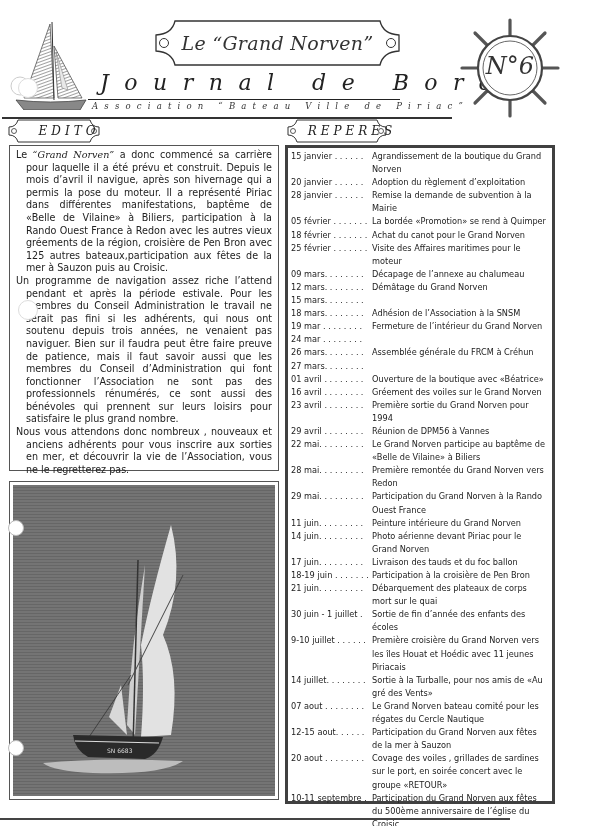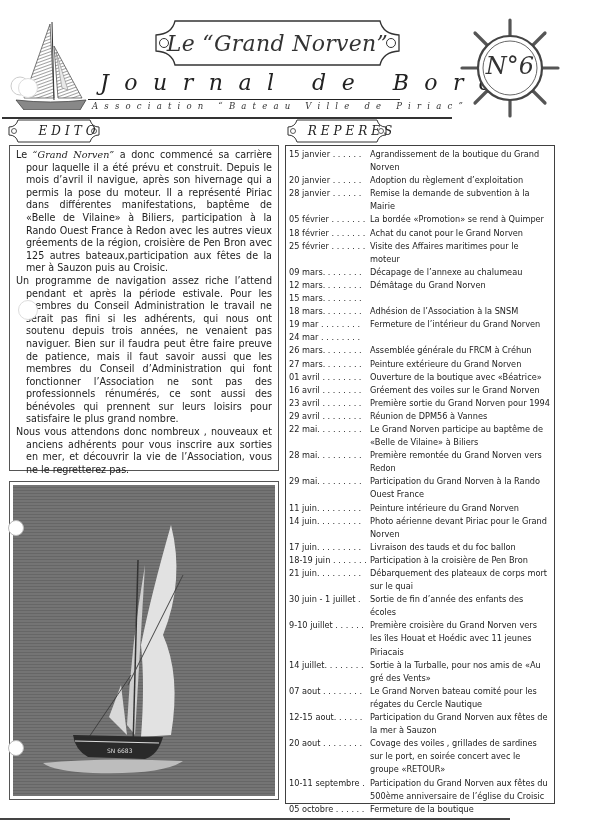--- a/index.html
+++ b/index.html
@@ -5,21 +5,21 @@
   * { box-sizing: border-box; margin: 0; padding: 0; }
   html, body { width: 600px; height: 826px; background: #ffffff; overflow: hidden; }
   body { position: relative; font-family: "DejaVu Sans", sans-serif; color: #1a1a1a; }
 
   
   .logo-boat { position: absolute; left: 10px; top: 18px; width: 82px; height: 92px; }
   .plaque { position: absolute; left: 155px; top: 20px; width: 245px; height: 46px; }
   .plaque-text {
     position: absolute; left: 155px; top: 20px; width: 245px; height: 46px;
     display: flex; align-items: center; justify-content: center;
-    font-family: "DejaVu Serif", serif; font-style: italic; font-size: 22px;
+    font-family: "DejaVu Serif", serif; font-style: italic; font-size: 19px;
     color: #333; letter-spacing: 0.3px;
   }
   .journal-title {
     position: absolute; left: 100px; top: 70px; width: 310px; height: 30px;
     font-family: "DejaVu Serif", serif; font-style: italic; font-size: 22px;
     letter-spacing: 15.5px; color: #222; white-space: nowrap;
   }
   .title-rule { position: absolute; left: 88px; top: 99px; width: 312px; height: 1px; background: #222; }
   .assoc-line {
     position: absolute; left: 92px; top: 101px; width: 340px; height: 14px;
@@ -62,21 +62,21 @@
   
   .photo-box {
     position: absolute; left: 9px; top: 481px; width: 270px; height: 319px;
     border: 1px solid #555; padding: 3px;
   }
   .photo { width: 100%; height: 100%; display: block; }
 
   
   .reperes-box {
     position: absolute; left: 285px; top: 145px; width: 270px; height: 659px;
-    border: 1px solid #404040; padding: 2px 0 0 3px;
+    border: 3px solid #404040; padding: 2px 0 0 3px;
     font-size: 8.2px; color: #222;
   }
   .rep-row { display: flex; line-height: 13.1px; }
   .rep-date { width: 81px; flex: none; white-space: nowrap; overflow: hidden; }
   .rep-desc { flex: 1; padding-right: 4px; }
 
   .bottom-rule { position: absolute; left: 0; top: 818px; width: 510px; height: 2px; background: #444; }
 
   
   .hole { position: absolute; width: 16px; height: 16px; border-radius: 50%; background: #fff; border: 1px solid #bbb; }
@@ -223,21 +223,20 @@
     </div>
     <div class="rep-row">
       <span class="rep-date">24 mar . . . . . . . .</span>
     </div>
     <div class="rep-row">
       <span class="rep-date">26 mars. . . . . . . .</span>
       <span class="rep-desc">Assemblée générale du FRCM à Créhun</span>
     </div>
     <div class="rep-row">
       <span class="rep-date">27 mars. . . . . . . .</span>
-      <span class="rep-desc">Peinture extérieure du Grand Norven</span>
     </div>
     <div class="rep-row">
       <span class="rep-date">01 avril . . . . . . . .</span>
       <span class="rep-desc">Ouverture de la boutique avec «Béatrice»</span>
     </div>
     <div class="rep-row">
       <span class="rep-date">16 avril . . . . . . . .</span>
       <span class="rep-desc">Gréement des voiles sur le Grand Norven</span>
     </div>
     <div class="rep-row">

